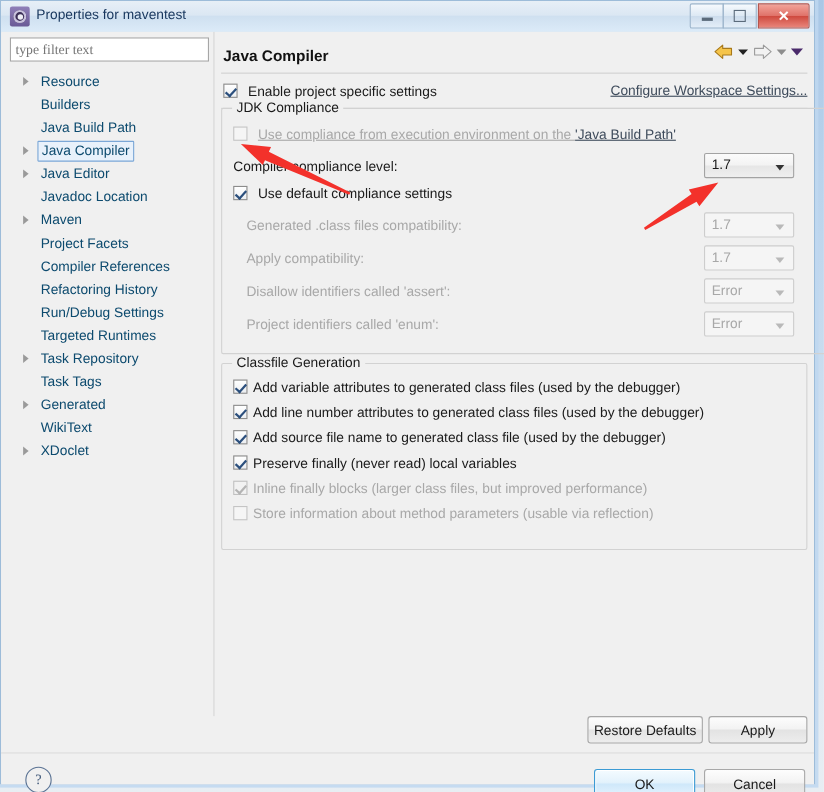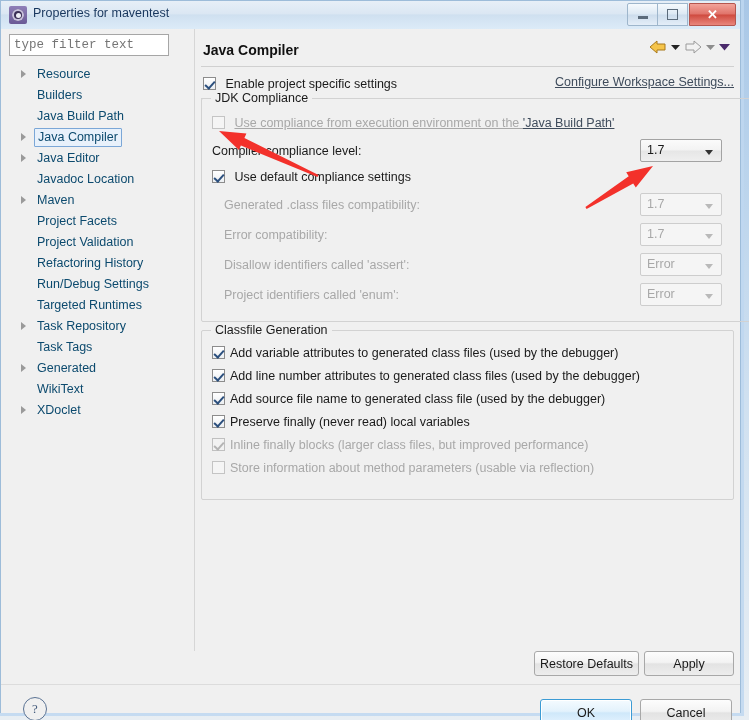--- a/index.html
+++ b/index.html
@@ -86,28 +86,28 @@
     height: 684px;
     background: #f0f0f0;
   }
 
   
   .left-pane {
     position:absolute; left: 8px; top: 5px;
     width: 181px; height: 615px;
   }
   .filter-box {
-    width: 160px; height: 22px;
+    width: 181px; height: 22px;
     box-sizing: border-box;
     border: 1px solid #a6a6a6;
     background: #ffffff;
     font-size: 12.5px;
     color: #808080;
     padding: 2px 4px;
-    font-family: Liberation Mono, monospace;
+    font-family: Liberation Serif, serif;
     outline: none;
   }
   .tree {
     margin-top: 8px;
     position: relative;
   }
   .tree-item {
     position: relative;
     height: 21px;
     line-height: 21px;
@@ -328,21 +328,21 @@
       <input class="filter-box" type="text" placeholder="type filter text" style="">
       <div class="tree" id="tree-root">
           <div class="tree-item"><span class="arrow"></span><span class="label">Resource</span></div>
           <div class="tree-item"><span class="label">Builders</span></div>
           <div class="tree-item"><span class="label">Java Build Path</span></div>
           <div class="tree-item selected"><span class="arrow"></span><span class="label">Java Compiler</span></div>
           <div class="tree-item"><span class="arrow"></span><span class="label">Java Editor</span></div>
           <div class="tree-item"><span class="label">Javadoc Location</span></div>
           <div class="tree-item"><span class="arrow"></span><span class="label">Maven</span></div>
           <div class="tree-item"><span class="label">Project Facets</span></div>
-          <div class="tree-item"><span class="label">Project Validation</span></div>
+          <div class="tree-item"><span class="label">Compiler References</span></div>
           <div class="tree-item"><span class="label">Refactoring History</span></div>
           <div class="tree-item"><span class="label">Run/Debug Settings</span></div>
           <div class="tree-item"><span class="label">Targeted Runtimes</span></div>
           <div class="tree-item"><span class="arrow"></span><span class="label">Task Repository</span></div>
           <div class="tree-item"><span class="label">Task Tags</span></div>
           <div class="tree-item"><span class="arrow"></span><span class="label">Generated</span></div>
           <div class="tree-item"><span class="label">WikiText</span></div>
           <div class="tree-item"><span class="arrow"></span><span class="label">XDoclet</span></div>
         </div>
     </div>
@@ -407,21 +407,21 @@
         </div>
 
         <div class="row" style="top:68px;">
           <span class="cb checked"></span>
           <span class="cb-label">Use default compliance settings</span>
         </div>
 
         <div id="jdk-rows">
             <div class="row" style="top: 96px; left: 22px;"><span class="row-label dim">Generated .class files compatibility:</span></div>
             <div class="combo disabled" style="left: 438px; top: 94px;"><span>1.7</span><span class="caret"></span></div>
-            <div class="row" style="top: 126px; left: 22px;"><span class="row-label dim">Error compatibility:</span></div>
+            <div class="row" style="top: 126px; left: 22px;"><span class="row-label dim">Apply compatibility:</span></div>
             <div class="combo disabled" style="left: 438px; top: 124px;"><span>1.7</span><span class="caret"></span></div>
             <div class="row" style="top: 156px; left: 22px;"><span class="row-label dim">Disallow identifiers called 'assert':</span></div>
             <div class="combo disabled" style="left: 438px; top: 154px;"><span>Error</span><span class="caret"></span></div>
             <div class="row" style="top: 186px; left: 22px;"><span class="row-label dim">Project identifiers called 'enum':</span></div>
             <div class="combo disabled" style="left: 438px; top: 184px;"><span>Error</span><span class="caret"></span></div>
           </div>
       </div>
 
       <div class="group" id="group-classfile">
         <span class="legend">Classfile Generation</span>

